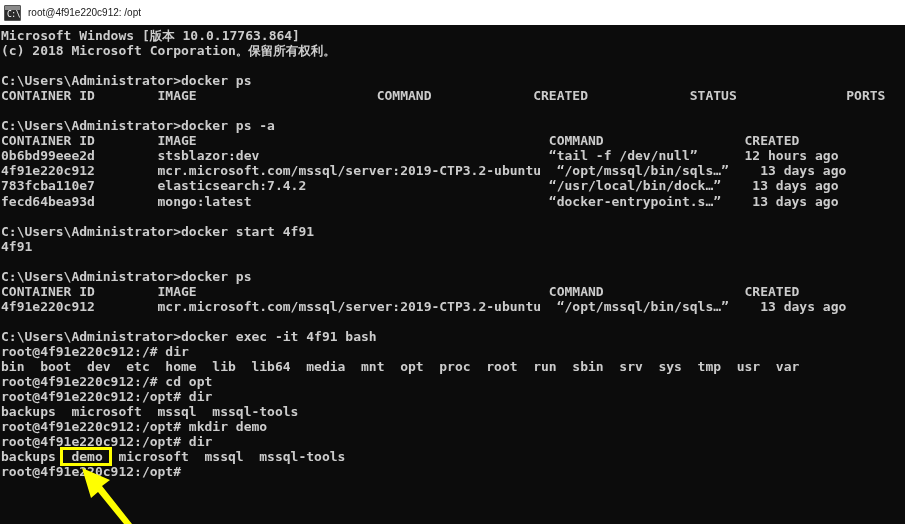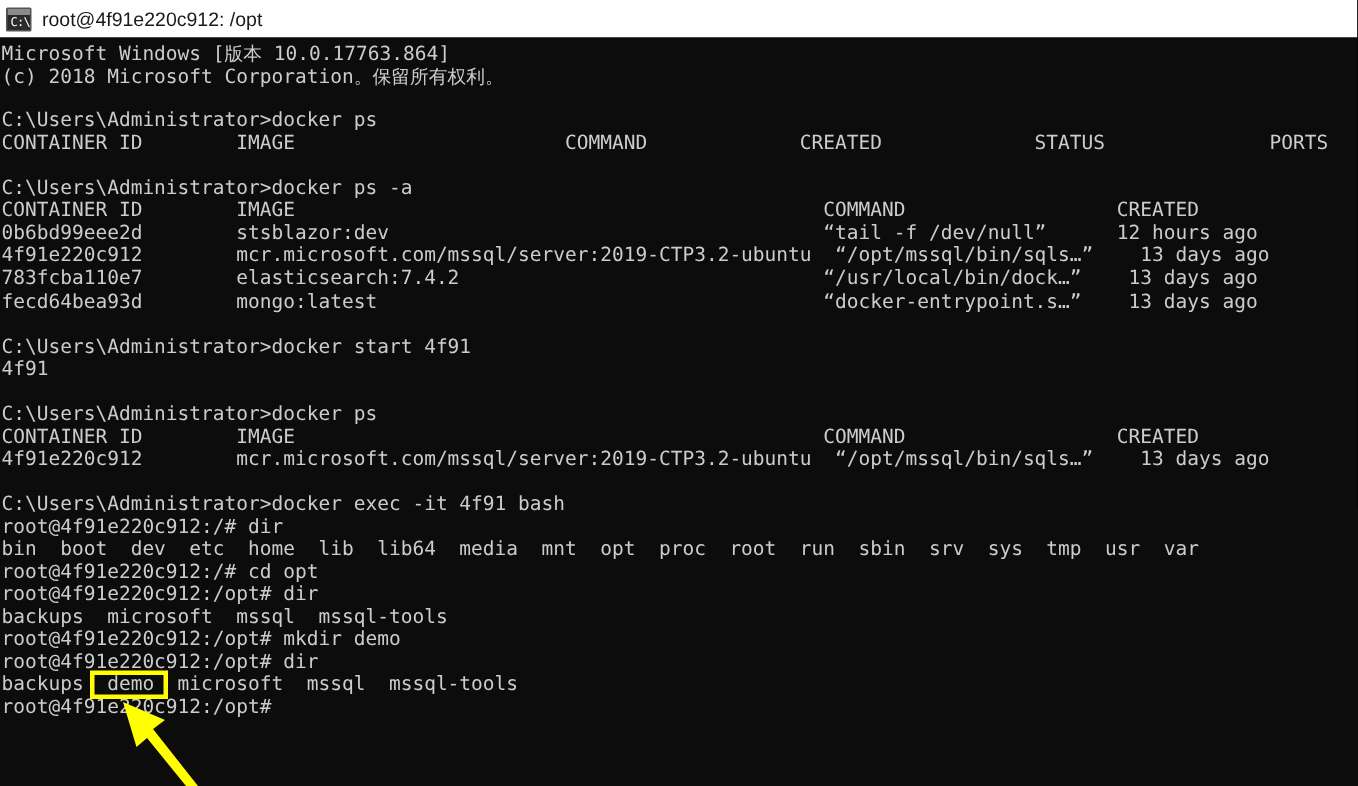--- a/index.html
+++ b/index.html
@@ -54,21 +54,21 @@
     top: 4px;
     color: #ffffff;
     font-family: "DejaVu Sans Mono", "Liberation Mono", monospace;
     font-size: 8px;
     line-height: 9px;
     letter-spacing: -0.5px;
     white-space: nowrap;
   }
   #title-text {
     font-family: "Liberation Sans", sans-serif;
-    font-size: 13px;
+    font-size: 10px;
     color: #1a1a1a;
     white-space: nowrap;
     line-height: 25px;
   }
 
   
   #console {
     position: absolute;
     left: 0;
     top: 25px;
@@ -81,20 +81,21 @@
     padding: 3px 0 0 1px;
     box-sizing: border-box;
     white-space: pre;
     overflow: hidden;
   }
   #console .line {
     white-space: pre;
     height: 15.05px;
     font-size: 13px;
     letter-spacing: 0px;
+    font-weight: bold;
   }
   #console .line.blank {
     color: transparent;
   }
   .cjk {
     font-family: "DejaVu Sans", "Liberation Sans", sans-serif;
     font-size: 12.5px;
   }
 
   

